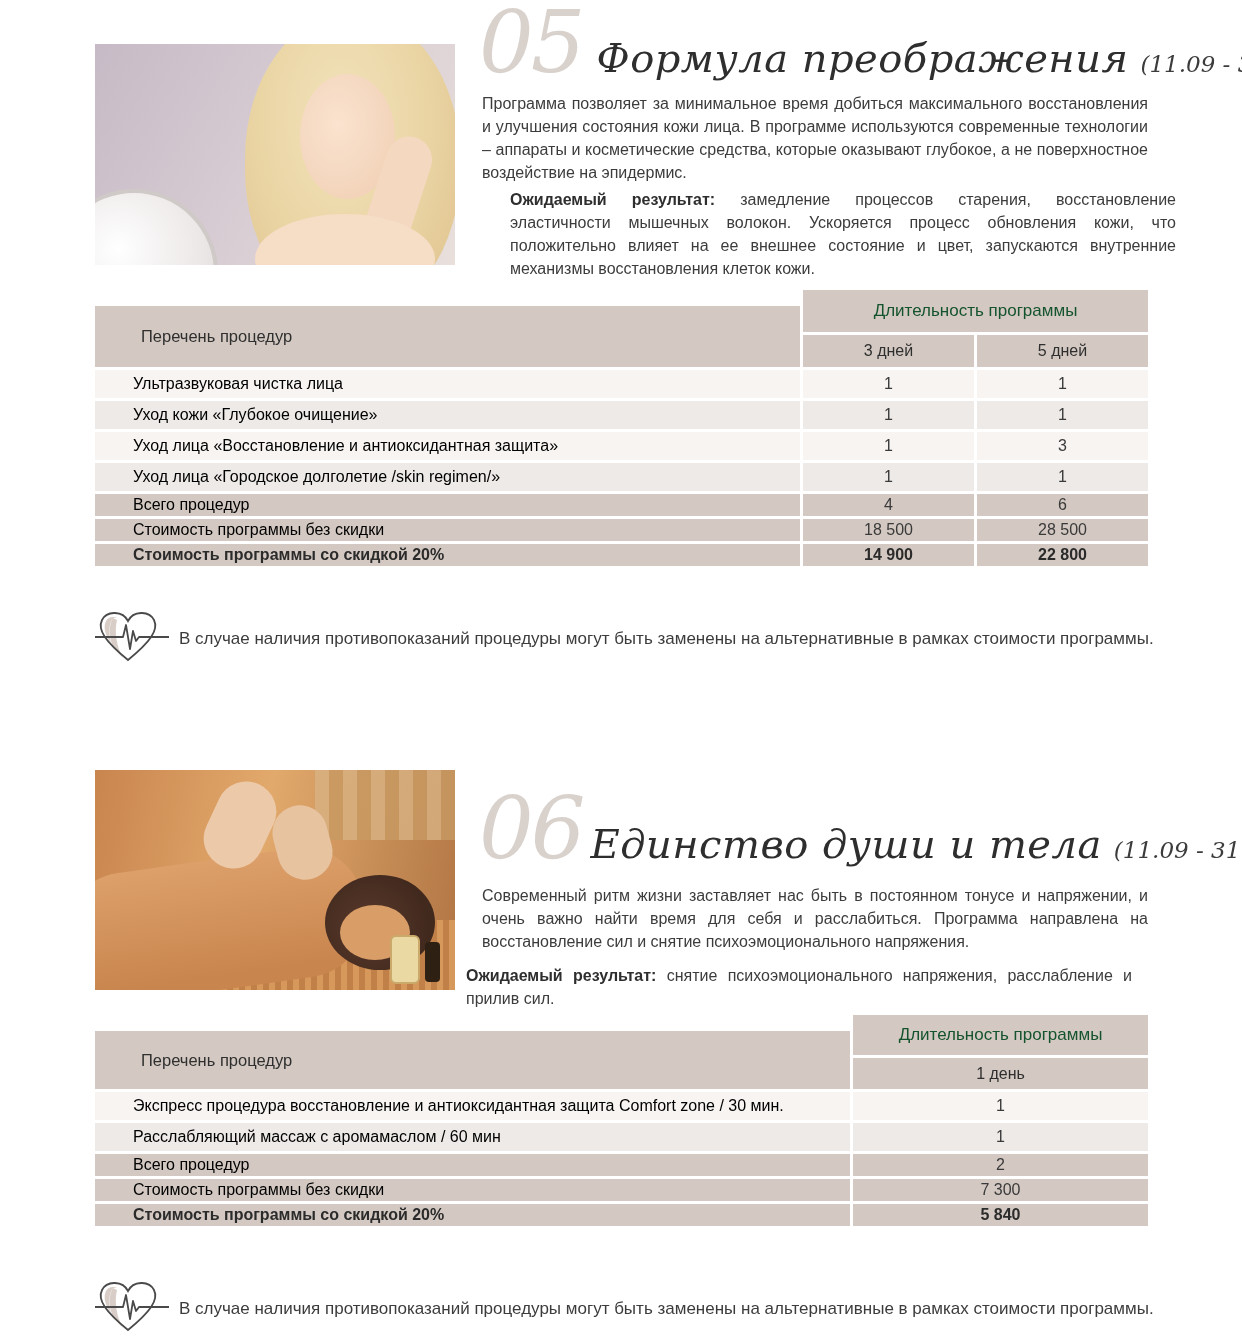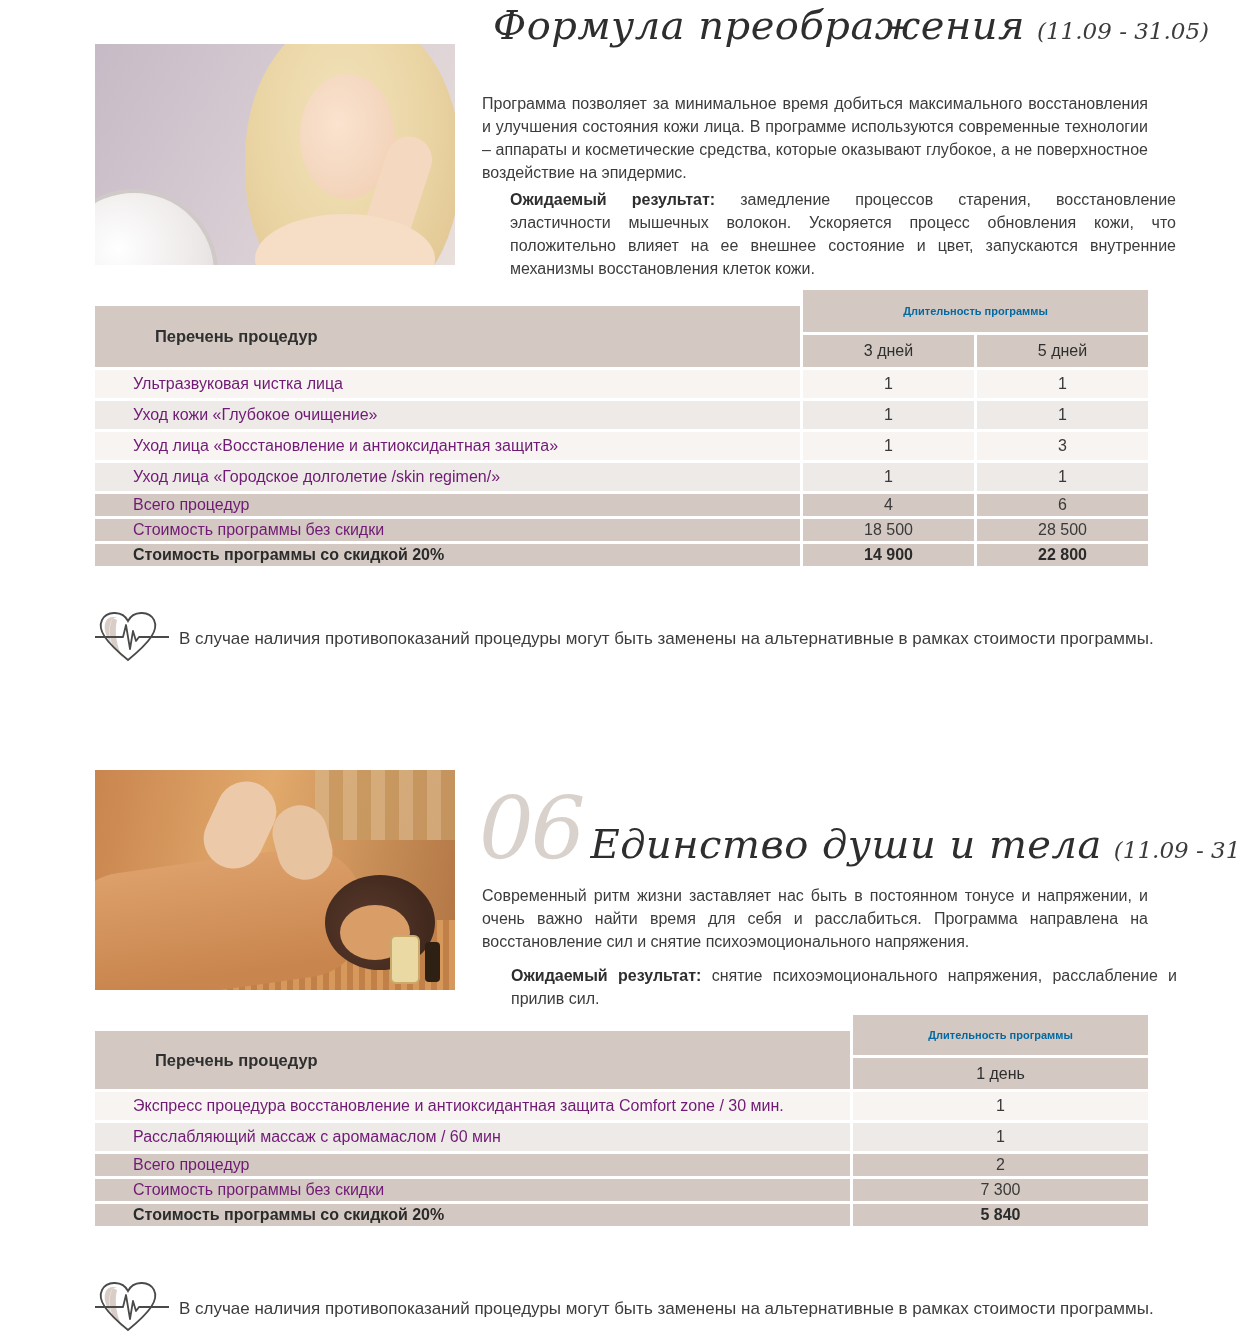--- a/index.html
+++ b/index.html
@@ -59,26 +59,26 @@
   .p2-bottle1{left:295px;top:165px;width:26px;height:45px;border-radius:6px;background:#ead9a2;border:2px solid #caa96a;}
   .p2-bottle2{left:330px;top:172px;width:15px;height:40px;border-radius:4px;background:#2e2013;}
 
   
   .tbl{width:1053px;}
   .grid3{display:grid;grid-template-columns:705px 171px 171px;column-gap:3px;}
   .grid2{display:grid;grid-template-columns:755px 295px;column-gap:3px;}
   .tan{background:#d3c9c2;}
   .row-light{background:#f7f4f2;}
   .row-gray{background:#edeae7;}
-  .cell-label{display:flex;align-items:center;padding-left:38px;font-size:16px;color:#701a75;}
+  .cell-label{display:flex;align-items:center;padding-left:38px;font-size:16px;color:#000000;}
   .cell-val{display:flex;align-items:center;justify-content:center;font-size:16px;color:#3a3a3a;}
-  .hdr-corner{grid-row:1/3;display:flex;align-items:center;padding-left:60px;
-    font-weight:bold;font-size:16.5px;color:#2f2f2f;margin-top:16px;}
+  .hdr-corner{grid-row:1/3;display:flex;align-items:center;padding-left:46px;
+    font-weight:normal;font-size:16.5px;color:#2f2f2f;margin-top:16px;}
   .hdr-group{grid-column:2/4;display:flex;align-items:center;justify-content:center;
-    font-weight:bold;font-size:11px;color:#0369a1;}
+    font-weight:normal;font-size:17px;color:#14532d;}
   .hdr-group2{grid-column:2/3;}
   .hdr-dur{display:flex;align-items:center;justify-content:center;
     font-weight:normal;font-size:16px;color:#2f2f2f;}
   .t-row{margin-top:3px;height:28px;}
   .t-sumrow{margin-top:3px;height:22px;}
   .bold-row .cell-label,.bold-row .cell-val{font-weight:bold;color:#2b2b2b;}
   .thead{grid-template-rows:42px 32px;row-gap:3px;}
 
   
   .note{display:flex;align-items:center;width:1100px;}
@@ -90,20 +90,21 @@
 
 <div class="photo photo1 abs" style="left:95px;top:44px;">
   <div class="p1-hair"></div>
   <div class="p1-face"></div>
   <div class="p1-arm"></div>
   <div class="p1-shoulder"></div>
   <div class="p1-mirror"></div>
 </div>
 
 <div class="sec-head abs" style="left:479px;top:2px;">
+  <span class="sec-num">05</span>
   <span class="sec-title">Формула преображения</span>
   <span class="sec-dates">(11.09 - 31.05)</span>
 </div>
 
 <p class="para abs" style="left:482px;top:76px;">Программа позволяет за минимальное время добиться максимального восстановления и улучшения состояния кожи лица. В программе используются современные технологии – аппараты и косметические средства, которые оказывают глубокое, а не поверхностное воздействие на эпидермис.</p>
 
 <p class="para abs" style="left:510px;top:172px;"><b>Ожидаемый результат:</b> <span>замедление процессов старения, восстановление эластичности мышечных волокон. Ускоряется процесс обновления кожи, что положительно влияет на ее внешнее состояние и цвет, запускаются внутренние механизмы восстановления клеток кожи.</span></p>
 
 <div class="tbl abs" style="left:95px;top:290px;">
   <div class="grid3 thead">
@@ -173,21 +174,21 @@
 </div>
 
 <div class="sec-head abs" style="left:479px;top:788px;">
   <span class="sec-num">06</span>
   <span class="sec-title" style="margin-left:8px;">Единство души и тела</span>
   <span class="sec-dates">(11.09 - 31.05)</span>
 </div>
 
 <p class="para abs" style="left:482px;top:868px;">Современный ритм жизни заставляет нас быть в постоянном тонусе и напряжении, и очень важно найти время для себя и расслабиться. Программа направлена на восстановление сил и снятие психоэмоционального напряжения.</p>
 
-<p class="para abs" style="left:511px;top:948px;"><b>Ожидаемый результат:</b> <span>снятие психоэмоционального напряжения, расслабление и прилив сил.</span></p>
+<p class="para abs" style="left:466px;top:948px;"><b>Ожидаемый результат:</b> <span>снятие психоэмоционального напряжения, расслабление и прилив сил.</span></p>
 
 <div class="tbl abs" style="left:95px;top:1015px;">
   <div class="grid2 thead" style="grid-template-rows:40px 31px;">
     <div class="tan hdr-corner">Перечень процедур</div>
     <div class="tan hdr-group hdr-group2">Длительность программы</div>
     <div class="tan hdr-dur">1 день</div>
   </div>
 
   <div class="grid2 t-row">
     <div class="row-light cell-label">Экспресс процедура восстановление и антиоксидантная защита Comfort zone / 30 мин.</div>

